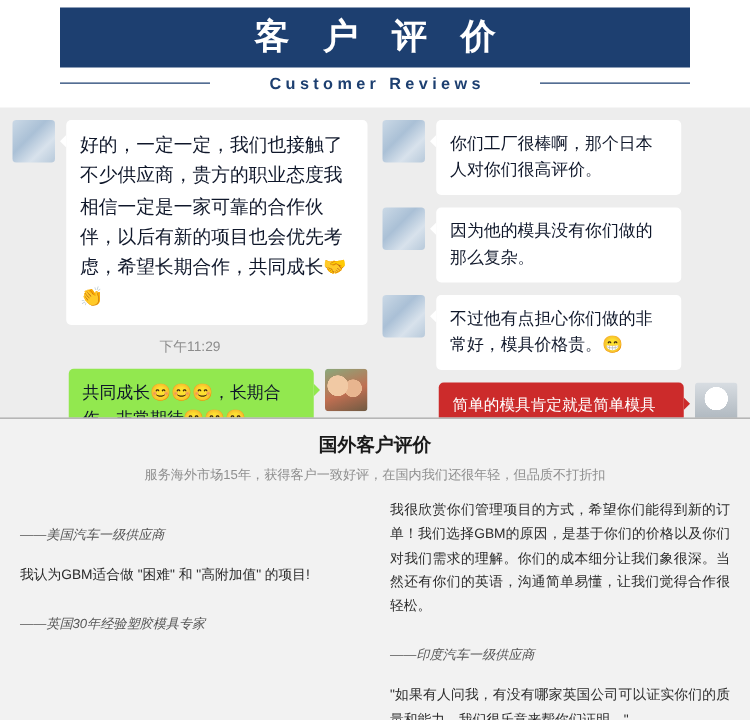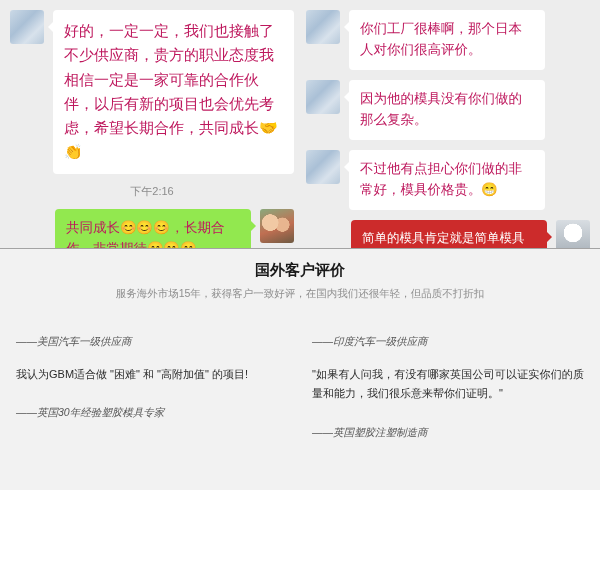--- a/index.html
+++ b/index.html
@@ -110,21 +110,21 @@
       linear-gradient(180deg,#d8dde2 0%,#a9b2ba 100%);
   }
 
   .bubble {
     position: relative;
     max-width: 196px;
     padding: 9px 11px;
     border-radius: 4px;
     font-size: 13.5px;
     line-height: 1.55;
-    color: #be185d;
+    color: #0f172a;
     word-break: break-all;
   }
   .bubble.white { background: #ffffff; margin-left: 9px; }
   .bubble.white:before {
     content: "";
     position: absolute; left: -5px; top: 12px;
     border-width: 5px 5px 5px 0;
     border-style: solid;
     border-color: transparent #ffffff transparent transparent;
   }
@@ -194,29 +194,38 @@
     font-style: italic;
   }
   .rev-col.right .rev-author { text-align: left; }
   .rev-col.left .rev-author { text-align: left; }
 </style>
 </head>
 <body>
 
 <div class="page">
 
+  <div class="header">
+    <div class="header-band"></div>
+    <div class="header-title">客 户 评 价</div>
+    <div class="sub-rule left"></div>
+    <div class="sub-rule right"></div>
+    <div class="header-sub-wrap">
+      <span class="header-sub">Customer Reviews</span>
+    </div>
+  </div>
 
   <div class="chat">
 
     <div class="chat-col left">
       <div class="msg-row in">
         <div class="avatar blurred"></div>
         <div class="bubble white big">好的，一定一定，我们也接触了不少供应商，贵方的职业态度我相信一定是一家可靠的合作伙伴，以后有新的项目也会优先考虑，希望长期合作，共同成长🤝👏</div>
       </div>
-      <div class="timestamp">下午2:16</div>
+      <div class="timestamp">下午11:29</div>
       <div class="msg-row out">
         <div class="bubble green">共同成长😊😊😊，长期合作，非常期待😊😊😊</div>
         <div class="avatar photo"></div>
       </div>
     </div>
 
     <div class="chat-col right">
       <div class="msg-row in">
         <div class="avatar blurred"></div>
         <div class="bubble white">你们工厂很棒啊，那个日本人对你们很高评价。</div>
@@ -244,20 +253,21 @@
         <div class="rev-item">
           <div class="rev-author">——美国汽车一级供应商</div>
         </div>
         <div class="rev-item">
           <div class="rev-text">我认为GBM适合做 "困难" 和 "高附加值" 的项目!</div>
           <div class="rev-author">——英国30年经验塑胶模具专家</div>
         </div>
       </div>
       <div class="rev-col right">
         <div class="rev-item">
+          <div class="rev-text">我很欣赏你们管理项目的方式，希望你们能得到新的订单！我们选择GBM的原因，是基于你们的价格以及你们对我们需求的理解。你们的成本细分让我们象很深。当然还有你们的英语，沟通简单易懂，让我们觉得合作很轻松。</div>
           <div class="rev-author">——印度汽车一级供应商</div>
         </div>
         <div class="rev-item">
           <div class="rev-text">"如果有人问我，有没有哪家英国公司可以证实你们的质量和能力，我们很乐意来帮你们证明。"</div>
           <div class="rev-author">——英国塑胶注塑制造商</div>
         </div>
       </div>
     </div>
   </div>
 

